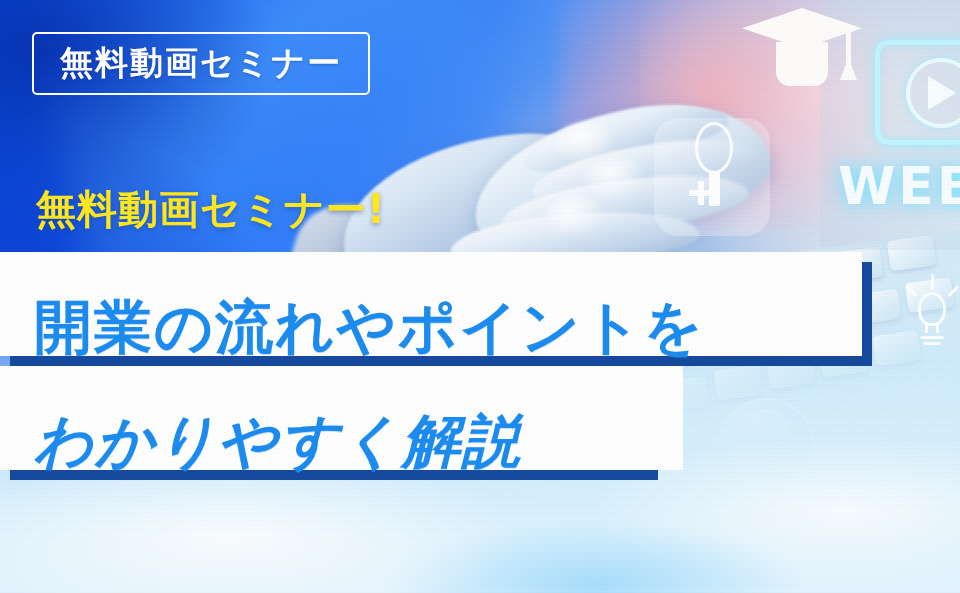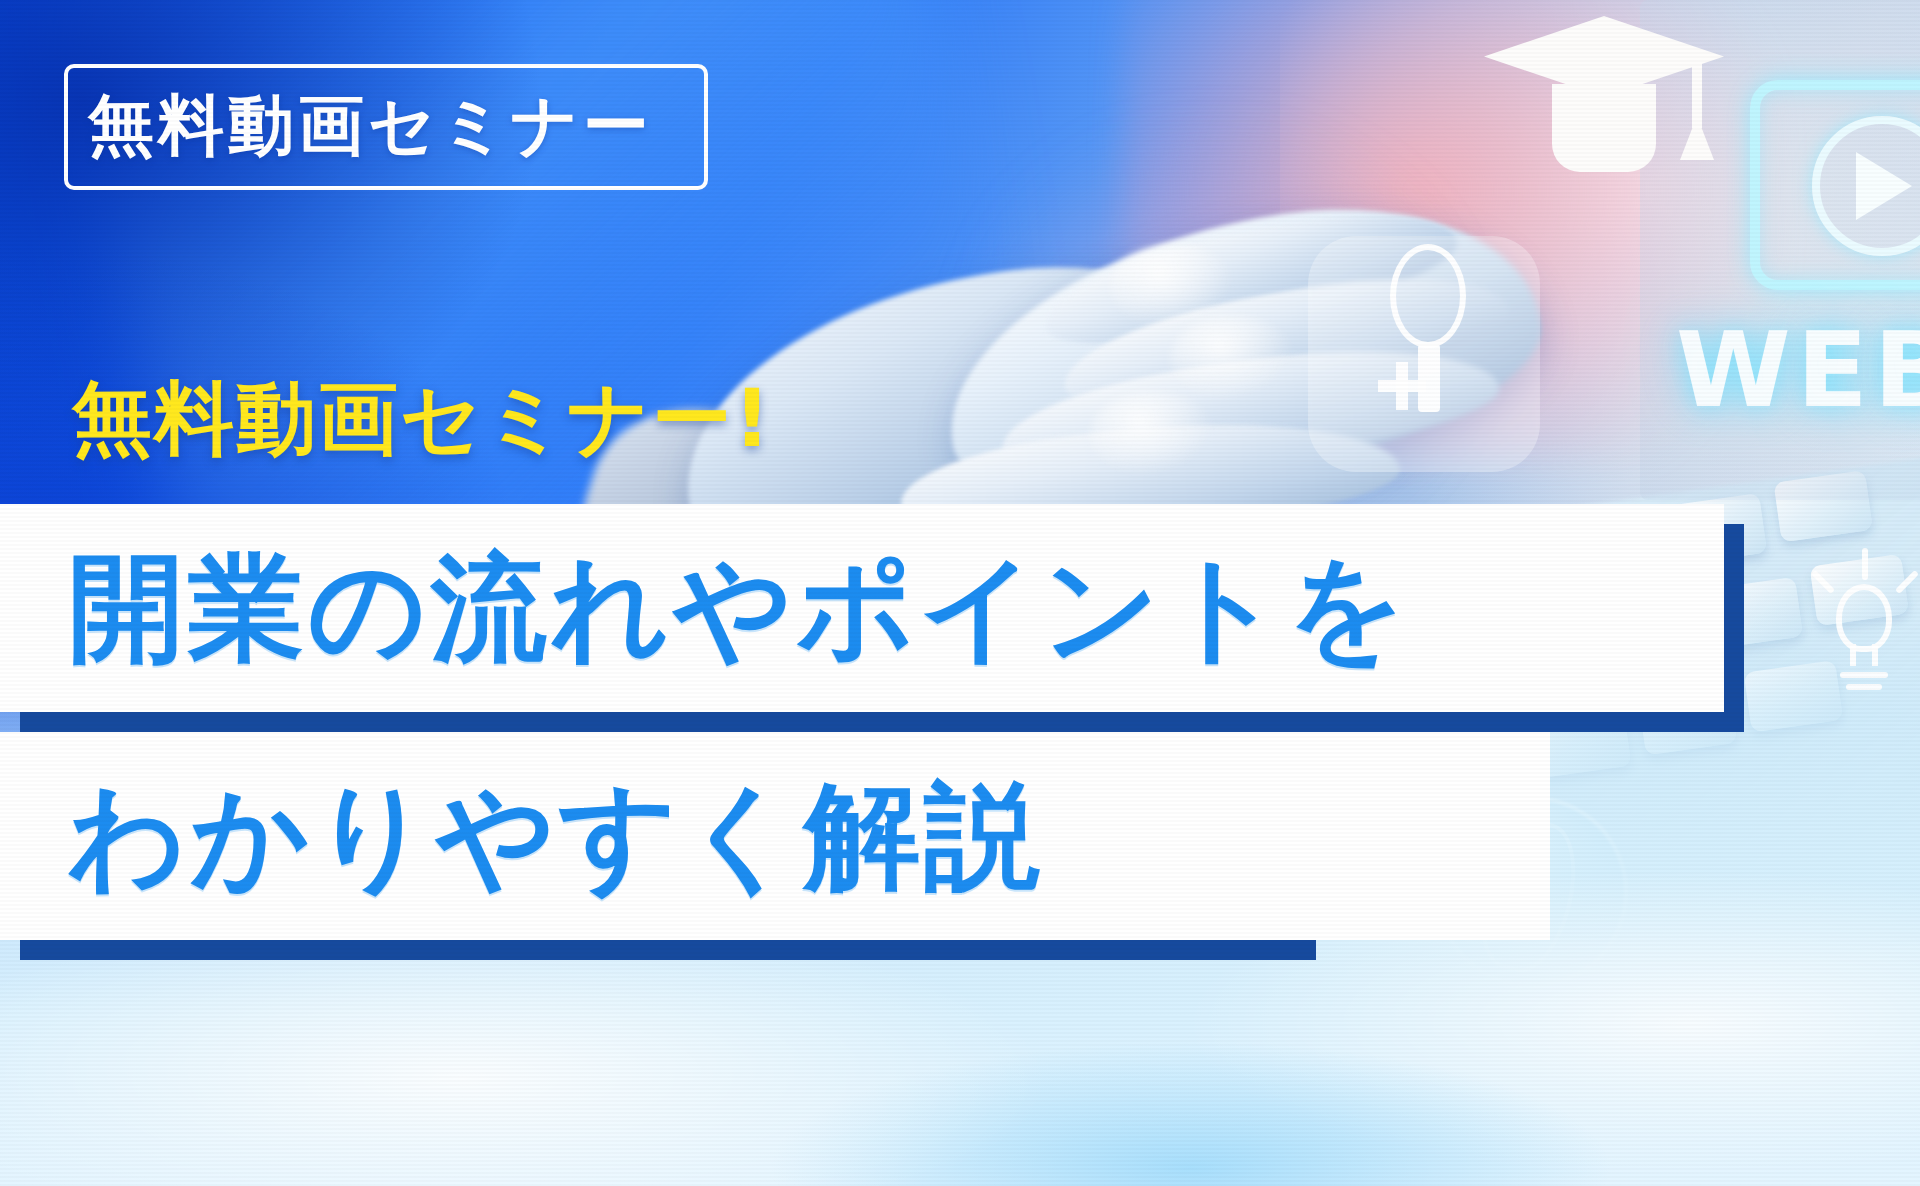--- a/index.html
+++ b/index.html
@@ -214,21 +214,21 @@
   .r3{ left:44px; top:6px; height:14px; transform:rotate(45deg); }
   .rl{ position:absolute; background:rgba(255,255,255,.9); height:3px; border-radius:2px; }
   .rl1{ left:12px; top:58px; width:24px; }
   .rl2{ left:15px; top:64px; width:18px; }
 
   
   .content{ position:absolute; inset:0; }
 
   .badge{
     position:absolute; left:32px; top:32px;
-    padding:12px 26px 14px 10px;
+    padding:12px 26px 14px 26px;
     border:2px solid #ffffff;
     border-radius:5px;
     color:#ffffff;
     font-size:33px; font-weight:bold;
     letter-spacing:2px;
     line-height:1;
     text-shadow:0 1px 3px rgba(10,50,150,.35);
     white-space:nowrap;
   }
 
@@ -243,36 +243,36 @@
 
   .hl-wrap{ position:absolute; left:0; top:252px; }
   .hl-row{ position:relative; }
   .hl-shadow{
     position:absolute;
     background:#164a9e;
   }
   .hl-bar{
     position:relative;
     background:#ffffff;
-    display:flex; align-items:center;
+    display:flex; align-items:flex-end;
   }
   .hl-text{
     color:#1c8cf0;
     font-size:58px; font-weight:bold;
     letter-spacing:2px;
     line-height:1;
     white-space:nowrap;
     padding-left:34px;
     text-shadow:0 1px 0 rgba(40,150,240,.25);
   }
   .row1 .hl-shadow{ left:10px; top:10px; width:862px; height:104px; }
   .row1 .hl-bar{ width:862px; height:104px; }
   .row2-wrap{ position:absolute; left:0; top:366px; }
   .row2 .hl-shadow{ left:10px; top:10px; width:648px; height:104px; }
-  .row2 .hl-bar{ width:775px; height:104px; }
+  .row2 .hl-bar{ width:683px; height:104px;font-style:italic; }
 
   .noise{
     position:absolute; inset:0; opacity:.05;
     background-image:repeating-linear-gradient(0deg,rgba(0,0,0,.4) 0 1px,rgba(0,0,0,0) 1px 2px);
   }
 </style>
 </head>
 <body>
 
 <div class="banner">

